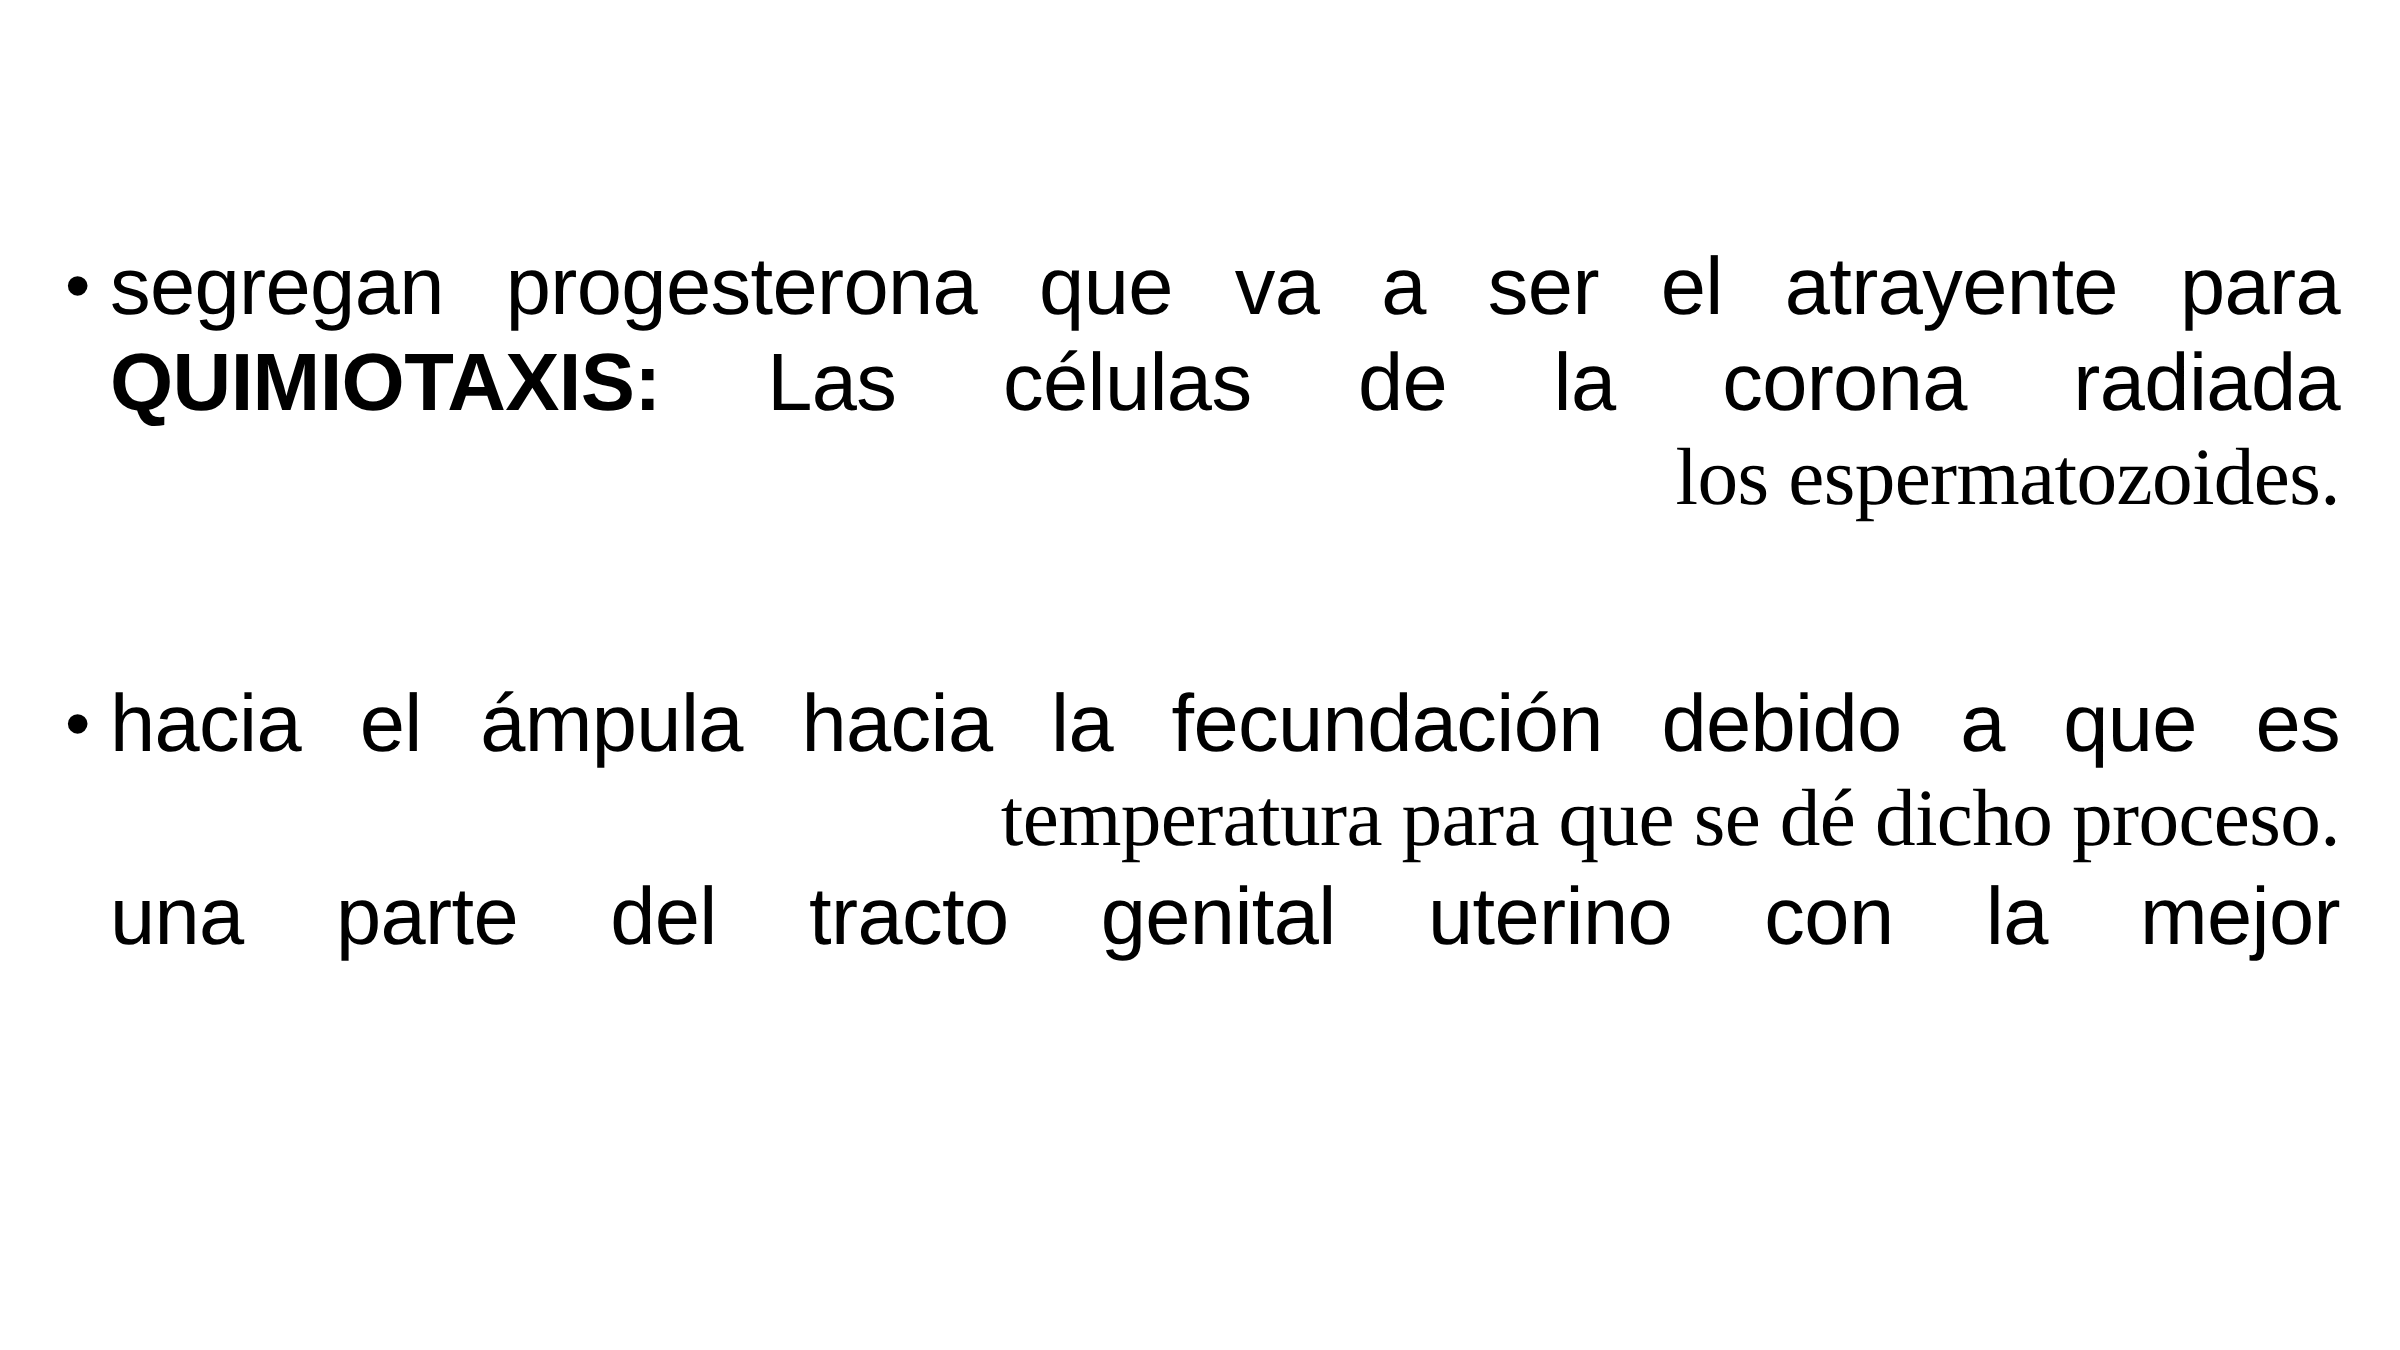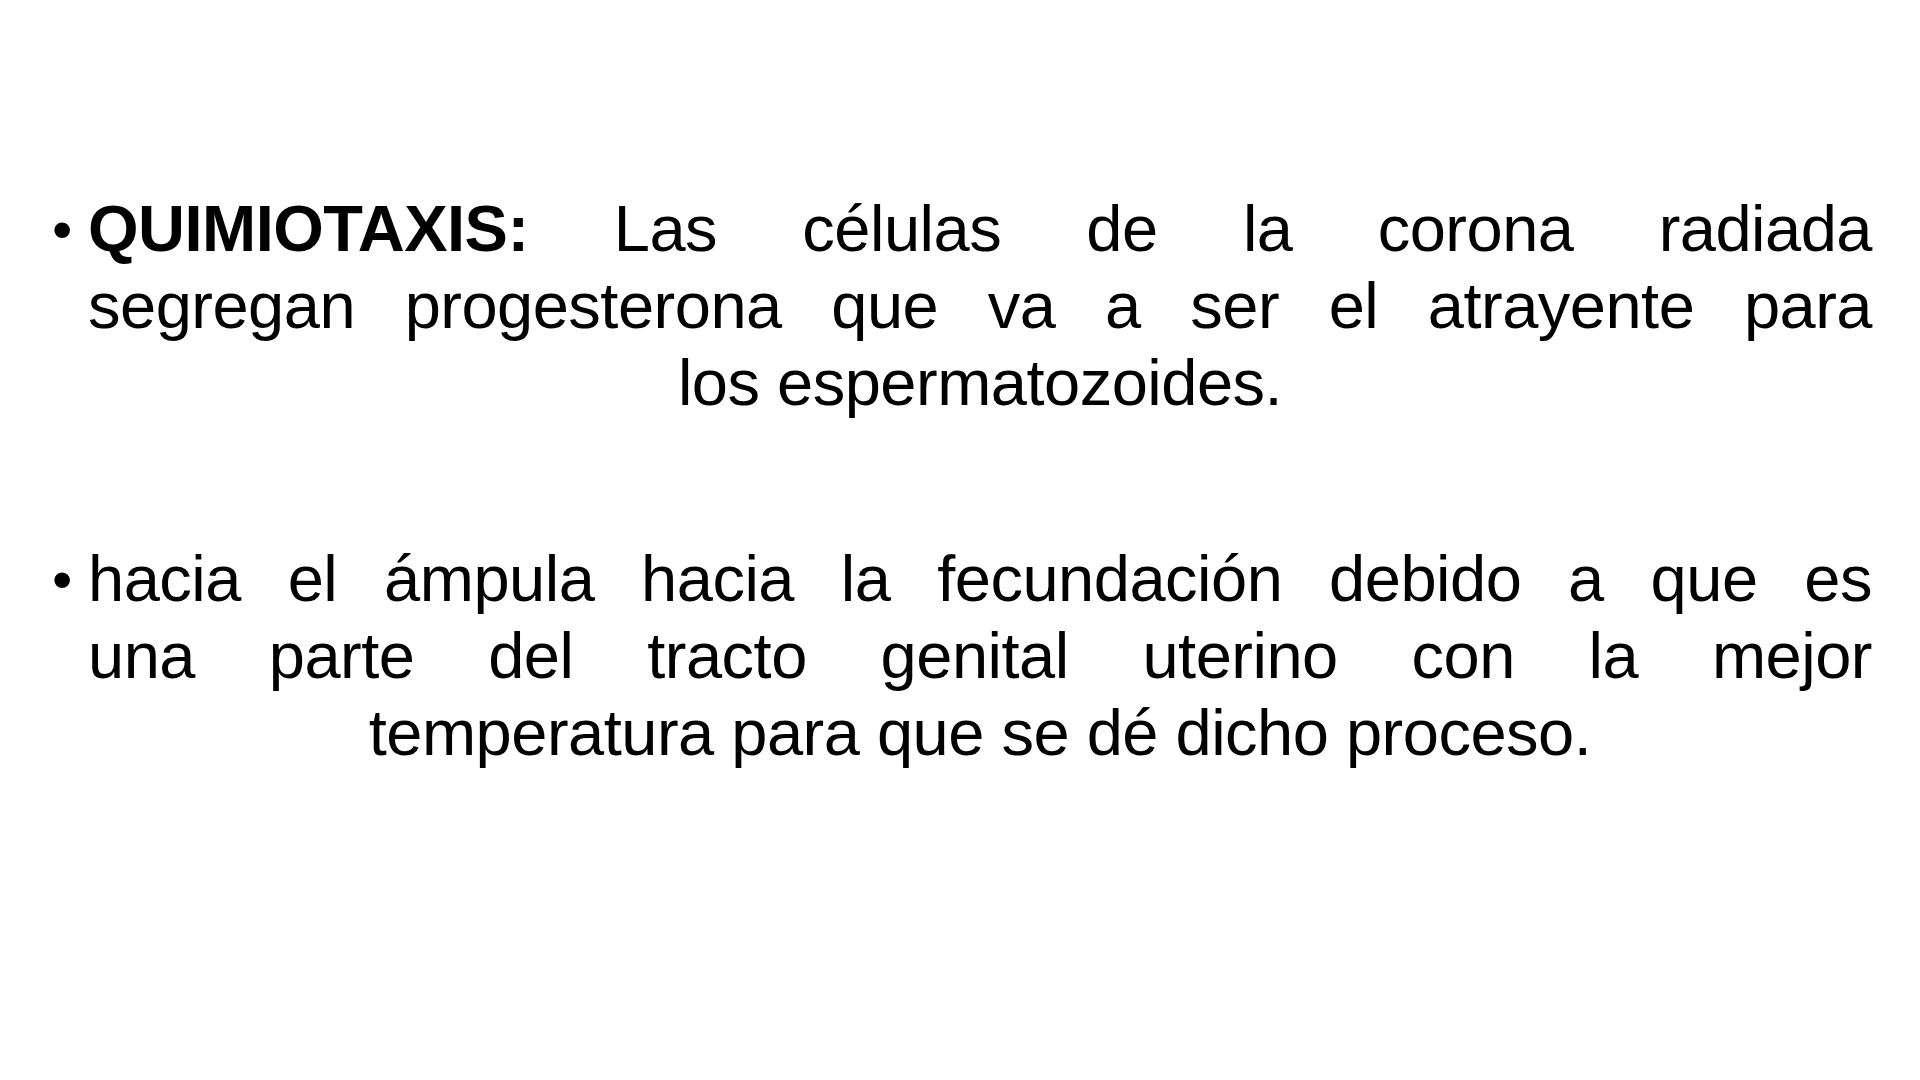--- a/index.html
+++ b/index.html
@@ -43,44 +43,45 @@
     letter-spacing: -0.5px;
   }
   .line {
     white-space: normal;
   }
   .jline {
     text-align: justify;
     text-align-last: justify;
   }
   .lastline {
-    text-align: center;
+    text-align: right;
+    font-family: Liberation Serif, serif;
   }
   .term {
     font-weight: bold;
   }
 </style>
 </head>
 <body>
 
 <div class="slide">
   <div class="content">
 
     <div class="para first">
       <span class="dot-col">•</span>
       <div class="text-col">
+        <div class="line jline">segregan progesterona que va a ser el atrayente para</div>
         <div class="line jline"><b class="term">QUIMIOTAXIS:</b> <span>Las células de la corona radiada</span></div>
-        <div class="line jline">segregan progesterona que va a ser el atrayente para</div>
         <div class="line lastline">los espermatozoides.</div>
       </div>
     </div>
 
     <div class="para">
       <span class="dot-col">•</span>
       <div class="text-col">
         <div class="line jline">hacia el ámpula hacia la fecundación debido a que es</div>
+        <div class="line lastline">temperatura para que se dé dicho proceso.</div>
         <div class="line jline">una parte del tracto genital uterino con la mejor</div>
-        <div class="line lastline">temperatura para que se dé dicho proceso.</div>
       </div>
     </div>
 
   </div>
 </div>
 
 </body></html>

